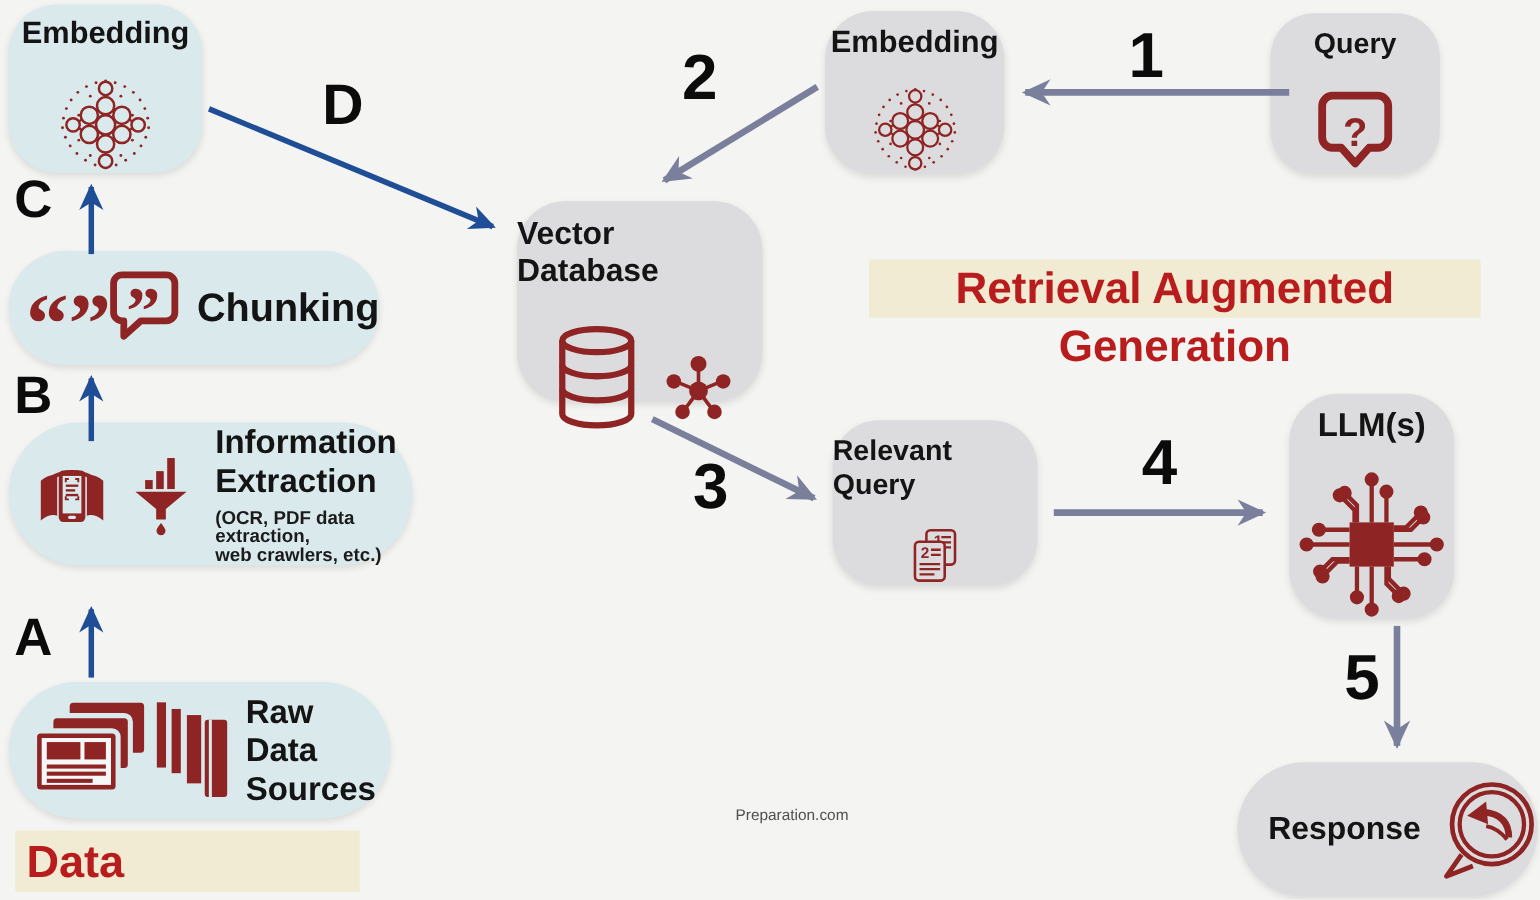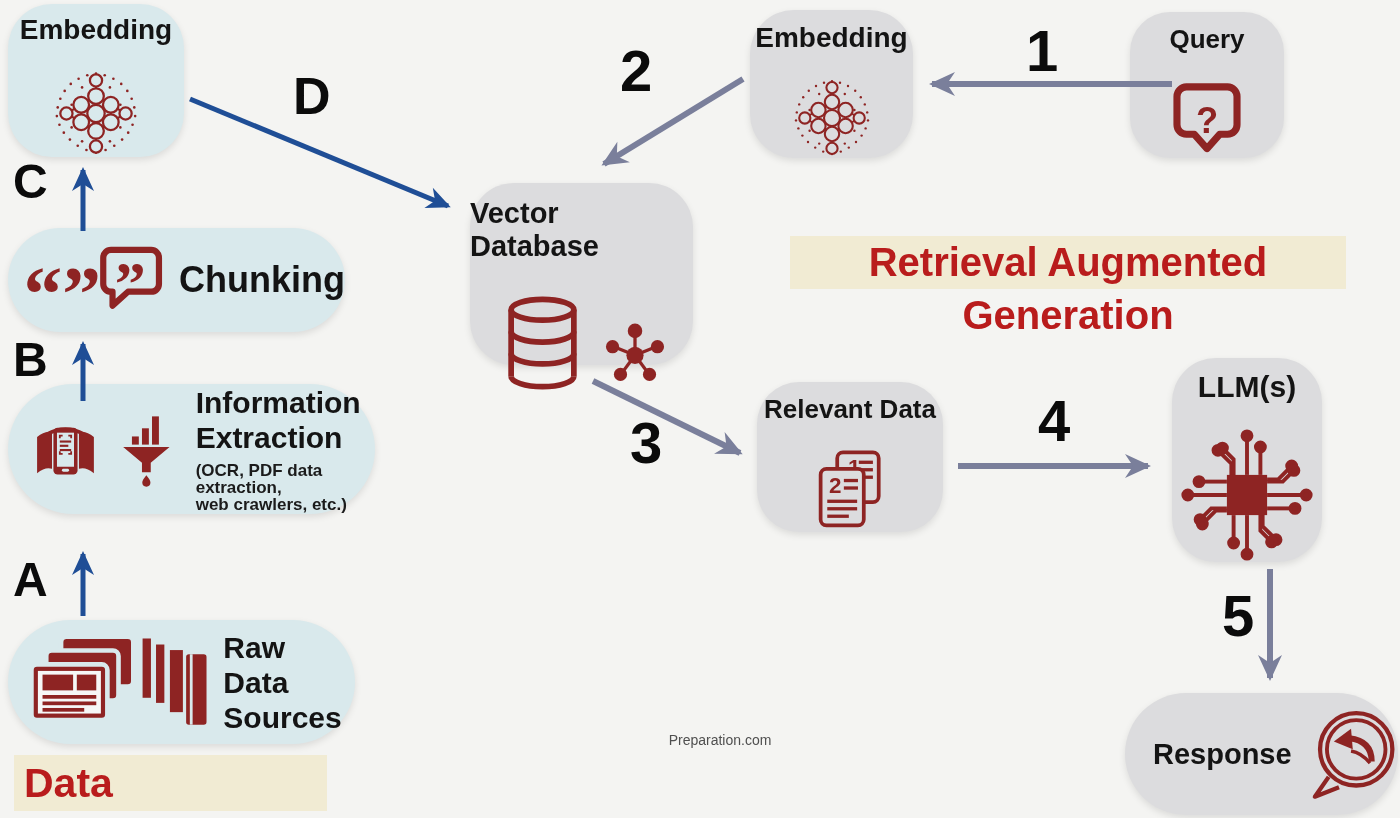--- a/index.html
+++ b/index.html
@@ -278,32 +278,32 @@
           <circle cx="33" cy="60" r="9"></circle>
         <circle cx="33" cy="40" r="9"></circle>
           <circle cx="50" cy="12" r="7"></circle>
           <circle cx="50" cy="88" r="7"></circle>
         <circle cx="84" cy="50" r="7"></circle>
           <circle cx="16" cy="50" r="7"></circle>
       </g>
     </svg>
   </div>
 
-  <div class="node gray rounded col" style="left:1130px;top:12px;width:154px;height:146px;border-radius:40px;">
+  <div class="node gray rounded col" style="left:1155px;top:12px;width:154px;height:146px;border-radius:40px;">
     <div class="node-title" style="font-size:26px;margin-top:12px;">Query</div>
     <svg class="ic" viewBox="0 0 100 100" width="84" height="88">
       <path d="M24,10 h52 a12,12 0 0 1 12,12 v36 a12,12 0 0 1 -12,12 h-10 l-16,18 -16,-18 h-10 a12,12 0 0 1 -12,-12 v-36 a12,12 0 0 1 12,-12 z" fill="none" stroke="#8e2423" stroke-width="9" stroke-linejoin="round"></path>
       <text x="50" y="56" text-anchor="middle" dominant-baseline="middle" font-size="46" font-weight="bold" fill="#8e2423">?</text>
     </svg>
   </div>
 
   <div class="tanbox" style="left:790px;top:236px;width:556px;height:53px;font-size:40px;line-height:53px;text-align:center;">Retrieval Augmented Generation</div>
 
   <div class="node gray rounded col" style="left:757px;top:382px;width:186px;height:150px;border-radius:42px;">
-    <div class="node-title" style="font-size:26px;margin-top:12px;">Relevant Data</div>
+    <div class="node-title" style="font-size:26px;margin-top:12px;">Relevant Query</div>
     <svg class="ic" viewBox="0 0 100 100" width="95" height="98">
       <rect x="34" y="4" width="50" height="60" rx="7" fill="#dcdcde" stroke="#8e2423" stroke-width="4.5"></rect>
       <text x="47" y="31" font-size="27" font-weight="bold" fill="#8e2423">1</text>
       <g stroke="#8e2423" stroke-width="4">
         <line x1="60" y1="16" x2="77" y2="16"></line>
           <line x1="60" y1="25" x2="77" y2="25"></line>
         <line x1="60" y1="34" x2="77" y2="34"></line>
       </g>
       <rect x="14" y="24" width="52" height="68" rx="7" fill="#dcdcde" stroke="#8e2423" stroke-width="4.5"></rect>
       <text x="24" y="53" font-size="27" font-weight="bold" fill="#8e2423">2</text>

